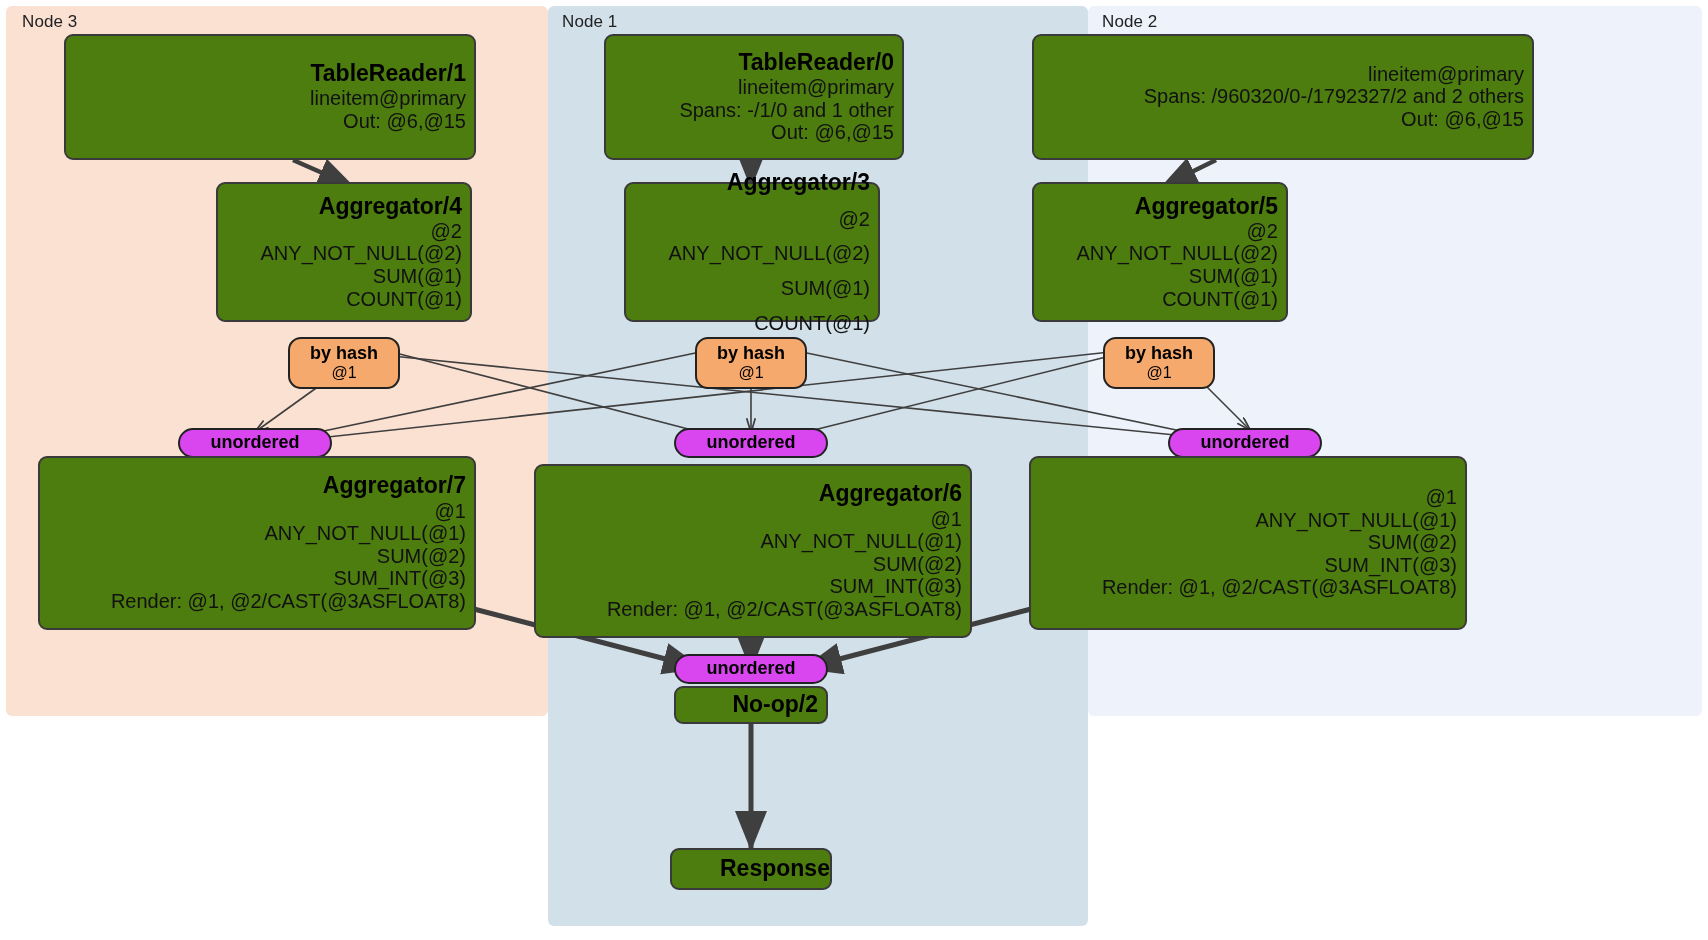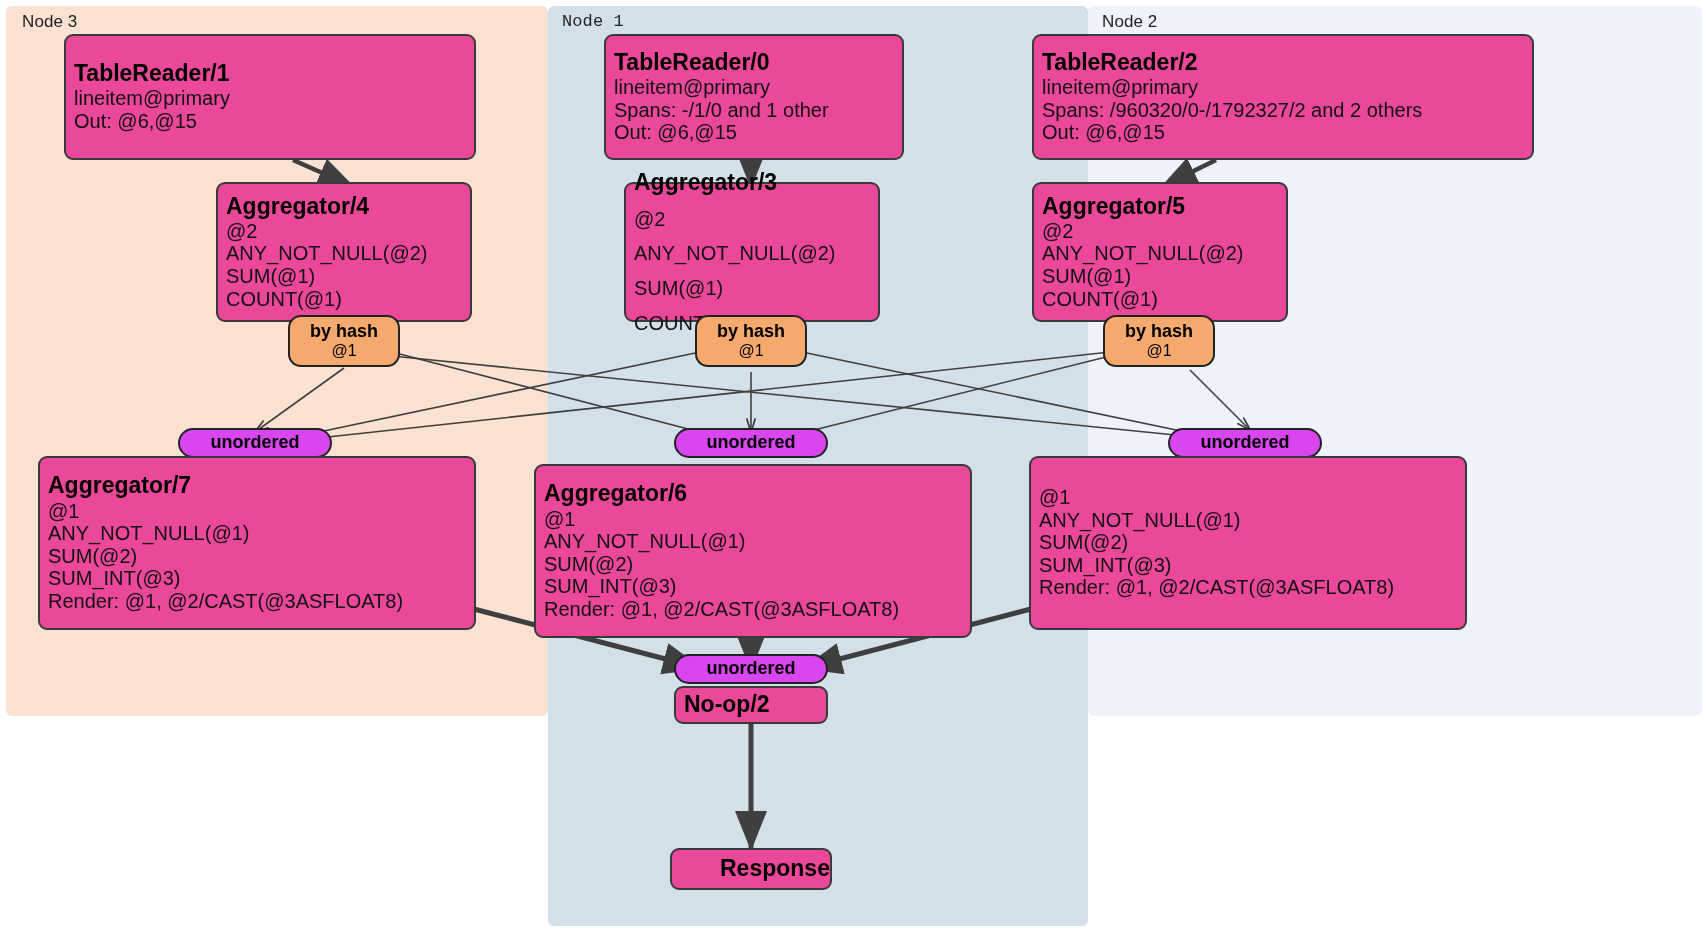--- a/index.html
+++ b/index.html
@@ -4,49 +4,49 @@
 <style>
   html,body{margin:0;padding:0;background:#ffffff;}
   body{width:1708px;height:940px;position:relative;overflow:hidden;
        font-family:"Liberation Sans","DejaVu Sans",sans-serif;}
   #stage{position:absolute;left:0;top:0;width:1416px;height:940px;}
 
   .node-panel{position:absolute;border-radius:6px;}
   .node-label{position:absolute;font-size:17px;color:#222222;letter-spacing:.1px;
               white-space:nowrap;}
 
-  .box{position:absolute;box-sizing:border-box;background:#ec4899;
-       border:2px solid #3a3a3a;border-radius:9px;text-align:left;
+  .box{position:absolute;box-sizing:border-box;background:#4d7c0f;
+       border:2px solid #3a3a3a;border-radius:9px;text-align:right;
        display:flex;flex-direction:column;justify-content:center;
        padding:5px 8px 6px 8px;}
   .box .ttl{font-weight:bold;font-size:23px;color:#000;line-height:1.18;}
   .box .ln{font-size:20px;color:#111;line-height:1.13;white-space:nowrap;}
 
   .pill{position:absolute;box-sizing:border-box;border:2px solid #222;
         text-align:center;display:flex;flex-direction:column;
         justify-content:center;align-items:center;}
   .pill .p1{font-weight:bold;font-size:18px;color:#000;line-height:1.1;}
   .pill .p2{font-size:16px;color:#000;line-height:1.1;}
-  .pill.hash{background:#f6a96d;border-radius:13px;}
+  .pill.hash{background:#f6a96d;border-radius:13px;margin-top:22px;}
   .pill.unord{background:#d946ef;border-radius:15px;}
 
   svg.edges{position:absolute;left:0;top:0;width:1708px;height:940px;
             overflow:visible;pointer-events:none;}
 </style>
 </head>
 <body>
 
 <div id="stage">
 
   <div class="node-panel" style="left:6px;top:6px;width:542px;height:710px;background:#fbe1d2;"></div>
   <div class="node-panel" style="left:548px;top:6px;width:540px;height:920px;background:#d2e0ea;"></div>
   <div class="node-panel" style="left:1088px;top:6px;width:614px;height:710px;background:#edf2fb;"></div>
 
   <div class="node-label" style="left:22px;top:12px;">Node 3</div>
-  <div class="node-label" style="left:562px;top:12px;font-family:Liberation Mono, monospace;">Node 1</div>
+  <div class="node-label" style="left:562px;top:12px;">Node 1</div>
   <div class="node-label" style="left:1102px;top:12px;">Node 2</div>
 
   <svg class="edges" viewBox="0 0 1708 940">
     <defs>
       <marker id="ah" markerWidth="9" markerHeight="9" refX="7.4" refY="3.2" orient="auto" markerUnits="strokeWidth">
         <path d="M0,0 L8,3.2 L0,6.4 z" fill="#3f3f3f"></path>
       </marker>
       <marker id="ahthin" markerWidth="10" markerHeight="10" refX="8.6" refY="3" orient="auto" markerUnits="strokeWidth">
         <path d="M0,0.3 L9,3 L0,5.7" fill="none" stroke="#3f3f3f" stroke-width="1.1"></path>
       </marker>
@@ -82,21 +82,20 @@
   </div>
 
   <div class="box" style="left:604px;top:34px;width:300px;height:126px;">
     <div class="ttl">TableReader/0</div>
     <div class="ln">lineitem@primary</div>
     <div class="ln">Spans: -/1/0 and 1 other</div>
     <div class="ln">Out: @6,@15</div>
   </div>
 
   <div class="box" style="left:1032px;top:34px;width:502px;height:126px;">
-    <div class="ttl">TableReader/2</div>
     <div class="ln">lineitem@primary</div>
     <div class="ln">Spans: /960320/0-/1792327/2 and 2 others</div>
     <div class="ln">Out: @6,@15</div>
   </div>
 
   <div class="box" style="left:216px;top:182px;width:256px;height:140px;">
     <div class="ttl">Aggregator/4</div>
     <div class="ln">@2</div>
     <div class="ln">ANY_NOT_NULL(@2)</div>
     <div class="ln">SUM(@1)</div>

